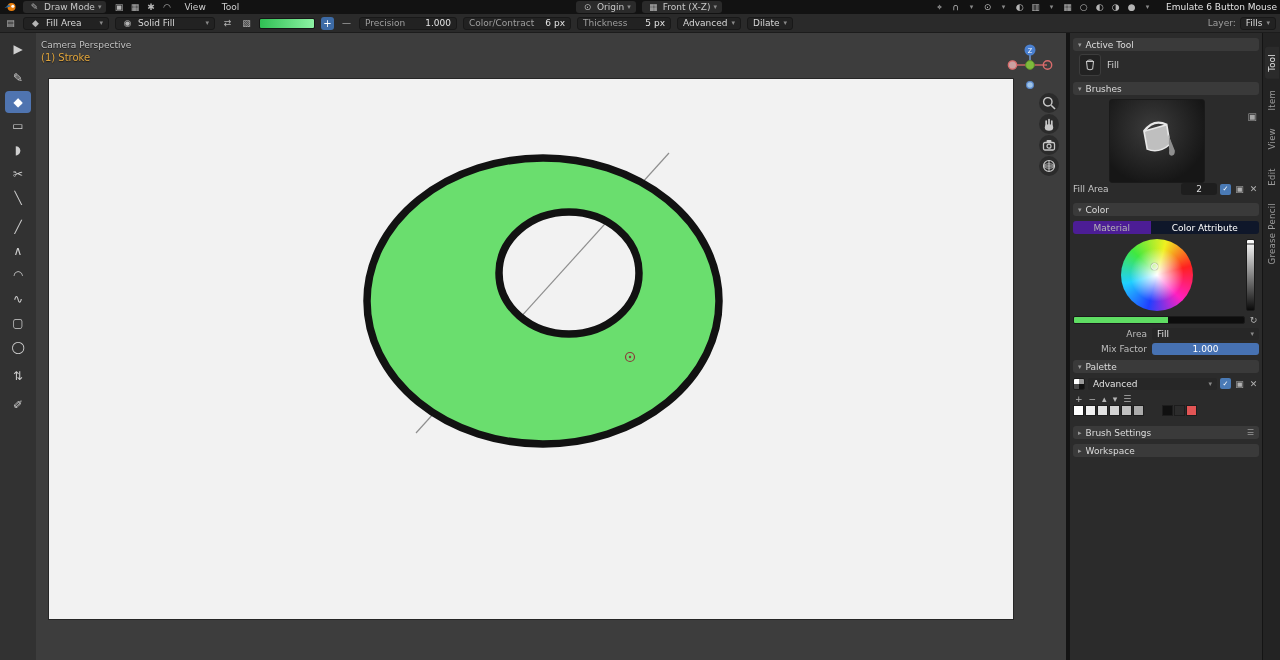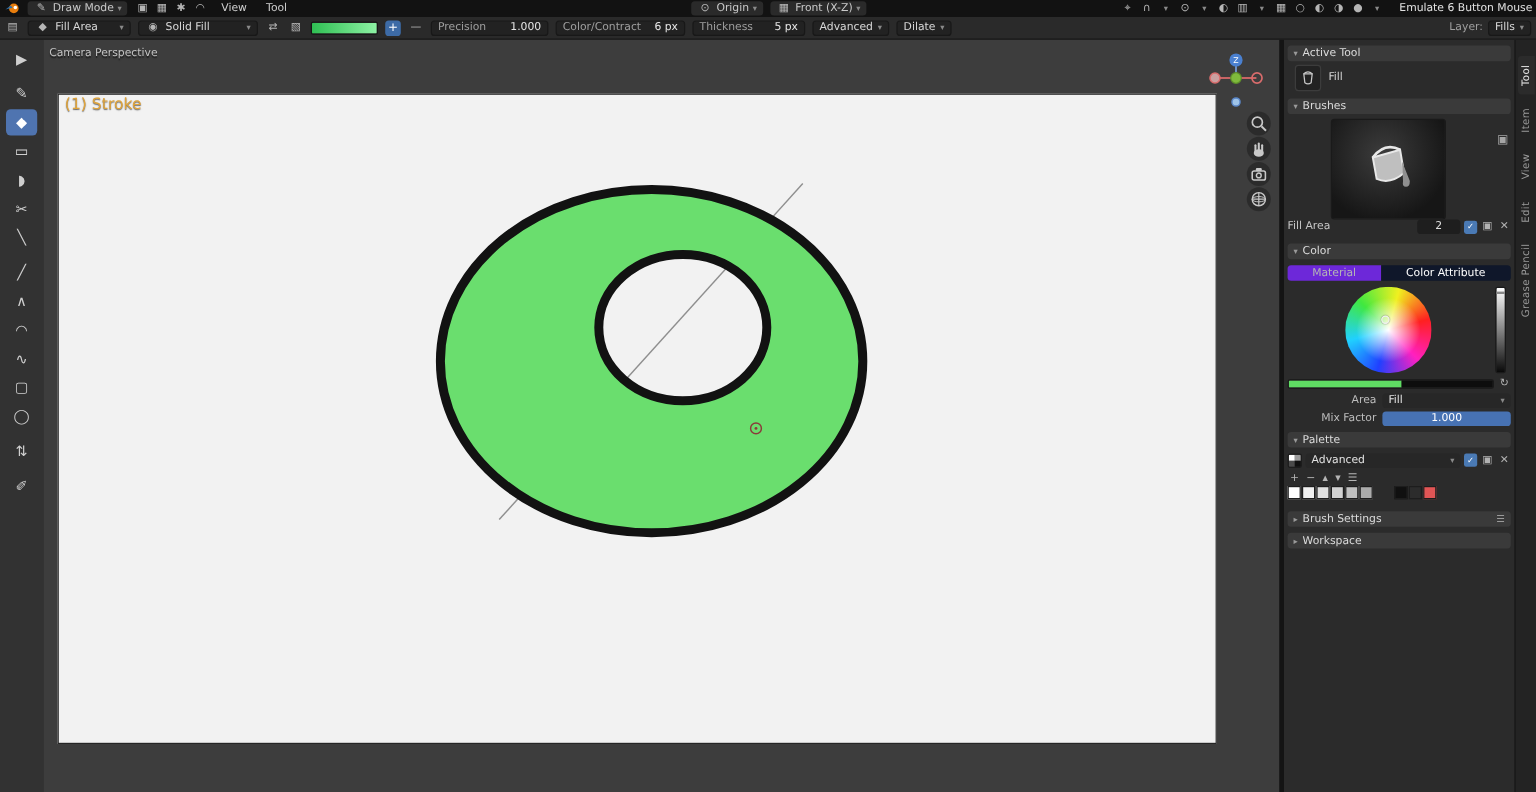--- a/index.html
+++ b/index.html
@@ -45,21 +45,21 @@
   .tool.active { background:#4f74b0; }
   .tglyph { font-size:12px; color:#cfcfcf; line-height:1; }
   .tool.active .tglyph { color:#fff; }
 
   
   #viewport { position:absolute; left:36px; top:33px; width:1030px; height:627px; background:#3d3d3d; z-index:10; }
   #canvas { position:absolute; left:12px; top:45px; width:966px; height:542px; background:#f2f2f2;
     border:1px solid #262626; }
   #canvas svg { position:absolute; left:0; top:0; }
   .vp-label { position:absolute; left:5px; top:7px; color:#c3c3c3; font-size:9px; text-shadow:0 1px 1px rgba(0,0,0,.6); }
-  .vp-sublabel { position:absolute; left:18px; top:19px; color:#e0a43b; font-size:13px; text-shadow:0 1px 1px rgba(0,0,0,.6);margin-top:28px; }
+  .vp-sublabel { position:absolute; left:5px; top:19px; color:#e0a43b; font-size:10px; text-shadow:0 1px 1px rgba(0,0,0,.6); }
   #gizmo { position:absolute; left:971px; top:7px; }
   .navbtn { position:absolute; left:1003px; width:20px; height:20px; border-radius:50%;
     background:rgba(30,30,30,.55); display:flex; align-items:center; justify-content:center; }
 
   
   #sidebar { position:absolute; left:1070px; top:33px; width:192px; height:627px; background:#2b2b2b;
     z-index:20; font-size:9px; }
   #sidebar > div { position:absolute; left:3px; width:186px; }
   .hdr { height:13px; background:#3a3a3a; border-radius:3px; display:flex; align-items:center;
     gap:4px; padding:0 5px; color:#dcdcdc; }
@@ -74,21 +74,21 @@
     display:flex; align-items:center; justify-content:center; }
   .brush-side { position:absolute; right:2px; top:12px; color:#a5a5a5; font-size:10px; }
   .frow { height:14px; display:flex; align-items:center; gap:3px; }
   .frow .flab { color:#c6c6c6; }
   .numpill { width:36px; height:12px; background:#1e1e1e; border-radius:3px; color:#ddd;
     display:flex; align-items:center; justify-content:center; margin-left:auto; }
   .shield { width:11px; height:11px; border-radius:2px; background:#4a7ab5; color:#fff; font-size:7px;
     display:flex; align-items:center; justify-content:center; }
   .mini { color:#b2b2b2; font-size:9px; width:11px; text-align:center; }
   .tabs2 { height:13px; display:flex; }
-  .tab2 { flex:1; display:flex; align-items:center; justify-content:center; background:#6d28d9;
+  .tab2 { flex:1; display:flex; align-items:center; justify-content:center; background:#4c1d95;
     color:#b5b5b5; border-radius:3px 0 0 3px; }
   .tab2.active { background:#0f172a; color:#fff; border-radius:0 3px 3px 0; flex:1.4; }
   .wheel-wrap { height:76px; }
   .wheel { position:absolute; left:48px; top:1px; width:72px; height:72px; border-radius:50%;
     background:
       radial-gradient(circle closest-side, #ffffff 0%, rgba(255,255,255,0) 74%),
       conic-gradient(from 75deg, #ff2020, #ff20c0, #2040ff, #20d0ff, #40e840, #f0f020, #ff2020); }
   .wheel-dot { position:absolute; left:42%; top:34%; width:7px; height:7px; border-radius:50%;
     border:1.5px solid #f0f0f0; box-shadow:0 0 1px #333; }
   .vslider { position:absolute; right:4px; top:1px; width:9px; height:72px; border-radius:2px;

